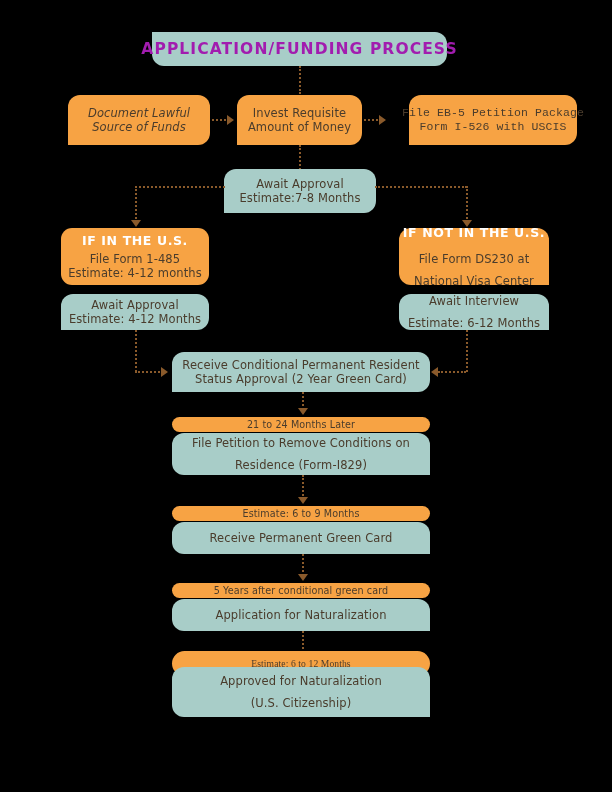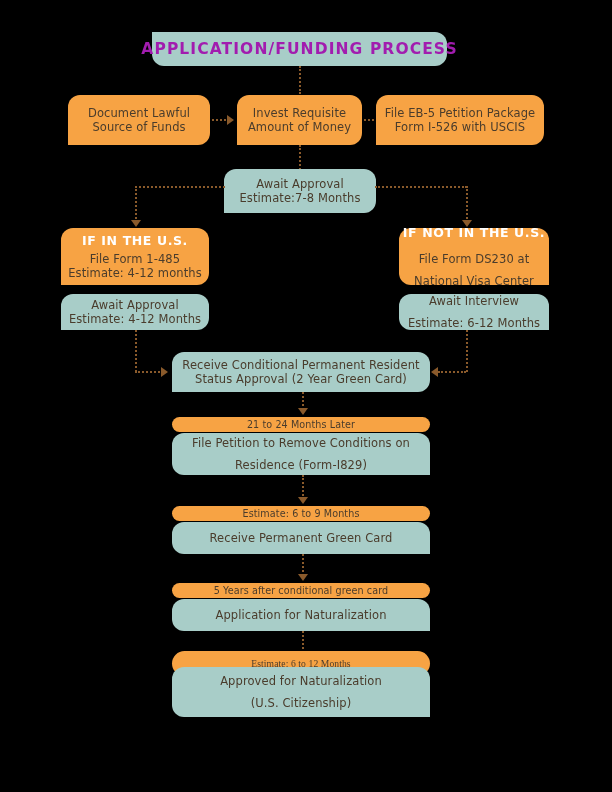--- a/index.html
+++ b/index.html
@@ -103,57 +103,57 @@
 <body>
 
 <div id="canvas">
 
   <div class="node teal header notch-tl" style="left:152px; top:32px; width:295px; height:34px;">
     <span class="ln">APPLICATION/FUNDING PROCESS</span>
   </div>
 
   <div class="vline" style="left:299px; top:66px; height:28px;"></div>
 
-  <div class="node orange notch-bl" style="left:68px; top:95px; width:142px; height:50px;">
+  <div class="node orange notch-bl" style="left:68px; top:95px; width:142px; height:50px;font-style:italic;">
     <span class="ln">Document Lawful</span>
     <span class="ln">Source of Funds</span>
   </div>
 
   <div class="hline" style="left:212px; top:119px; width:18px;"></div>
   <div class="arrow arrow-right" style="left:227px; top:115px;"></div>
 
   <div class="node orange notch-bl" style="left:237px; top:95px; width:125px; height:50px;">
     <span class="ln">Invest Requisite</span>
     <span class="ln">Amount of Money</span>
   </div>
 
   <div class="hline" style="left:364px; top:119px; width:18px;"></div>
   <div class="arrow arrow-right" style="left:379px; top:115px;"></div>
 
-  <div class="node orange notch-bl" style="left:376px; top:95px; width:168px; height:50px;">
+  <div class="node orange notch-bl" style="left:409px; top:95px; width:168px; height:50px;font-family:Liberation Mono, monospace;">
     <span class="ln">File EB-5 Petition Package</span>
     <span class="ln">Form I-526 with USCIS</span>
   </div>
 
   <div class="vline" style="left:299px; top:145px; height:25px;"></div>
 
   <div class="node teal notch-bl" style="left:224px; top:169px; width:152px; height:44px;">
     <span class="ln">Await Approval</span>
     <span class="ln">Estimate:7-8 Months</span>
   </div>
 
   <div class="hline" style="left:135px; top:186px; width:90px;"></div>
   <div class="vline" style="left:135px; top:186px; height:36px;"></div>
   <div class="arrow arrow-down" style="left:131px; top:220px;"></div>
 
   <div class="hline" style="left:375px; top:186px; width:92px;"></div>
   <div class="vline" style="left:466px; top:186px; height:36px;"></div>
   <div class="arrow arrow-down" style="left:462px; top:220px;"></div>
 
-  <div class="node orange notch-bl" style="left:61px; top:228px; width:148px; height:57px;">
+  <div class="node orange notch-bl" style="left:61px; top:228px; width:148px; height:57px;border-radius:11px;">
     <span class="branch-title">IF IN THE U.S.</span>
     <span class="ln">File Form 1-485</span>
     <span class="ln">Estimate: 4-12 months</span>
   </div>
 
   <div class="node teal notch-bl" style="left:61px; top:294px; width:148px; height:36px;">
     <span class="ln">Await Approval</span>
     <span class="ln">Estimate: 4-12 Months</span>
   </div>
 

